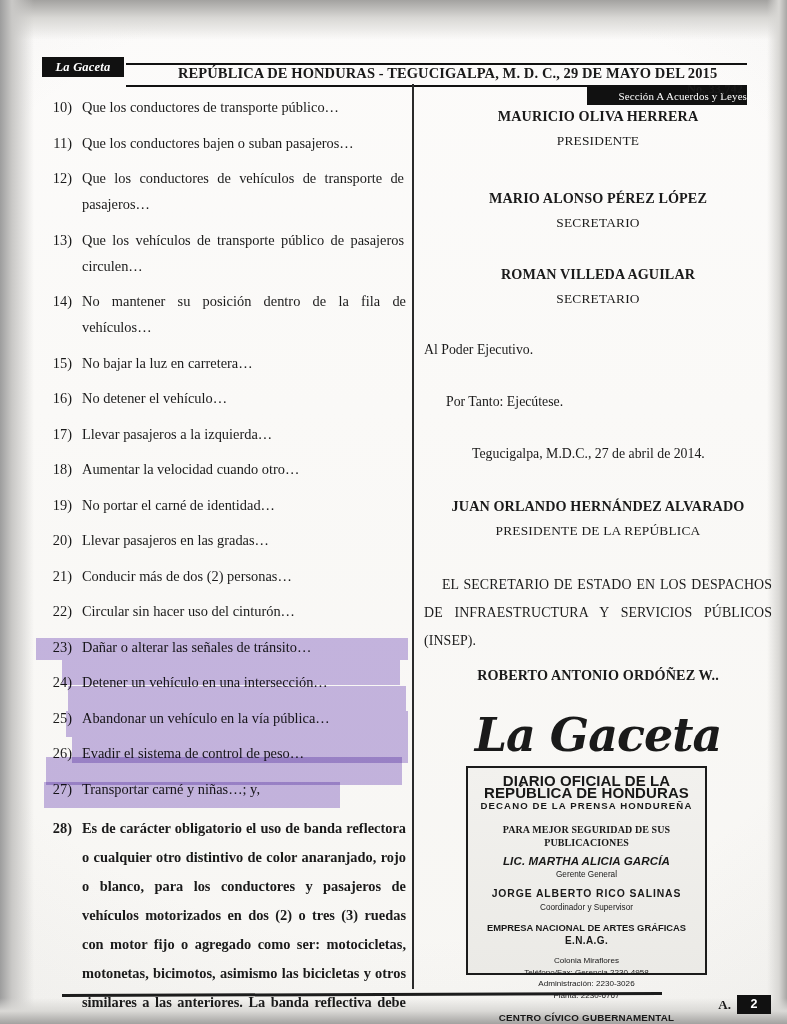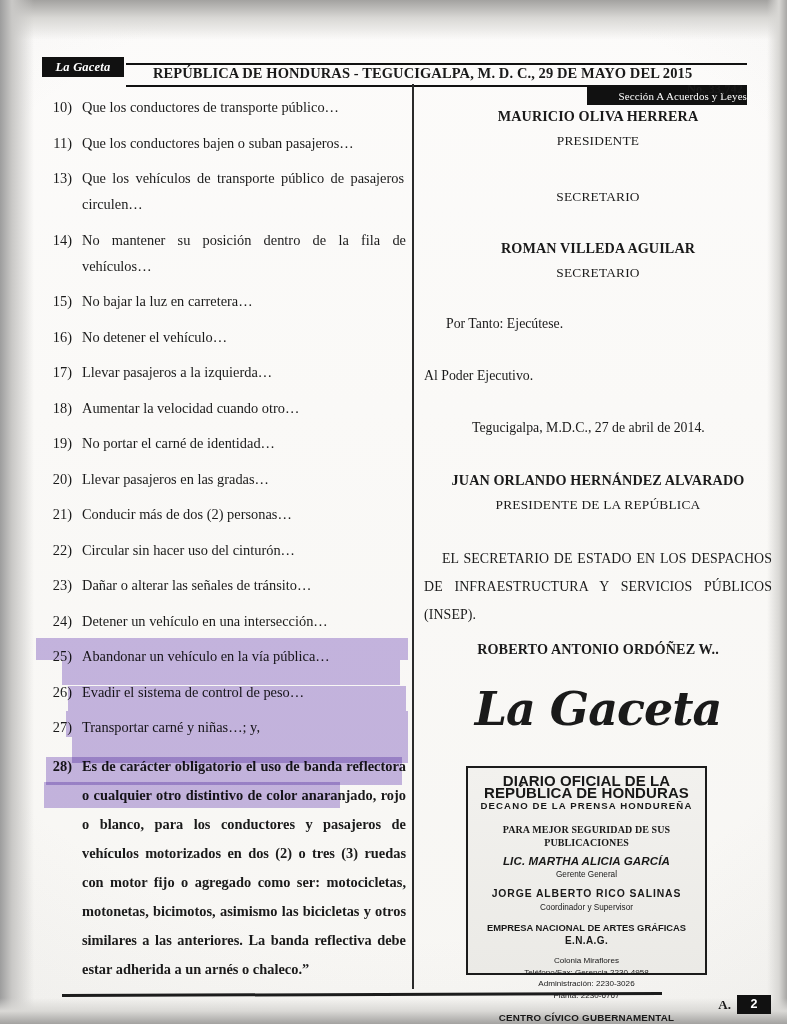--- a/index.html
+++ b/index.html
@@ -79,21 +79,21 @@
     letter-spacing: .1px;
     margin-top: 34px;
   }
   .mast-title {
     position: absolute; left: 84px; top: 10px; width: 621px;
     border-top: 2px solid #111;
     border-bottom: 2.5px solid #111;
     height: 20px;
   }
   .mast-title-text {
-    position: absolute; left: 111px; top: 12px;
+    position: absolute; left: 136px; top: 12px;
     font-weight: bold; font-size: 14.5px;
     letter-spacing: .1px; white-space: nowrap;
   }
   .mast-issue {
     position: absolute; right: 4px; top: 29px;
     font-weight: bold; font-size: 12.5px; white-space: nowrap;
   }
 
   
   .divider {
@@ -274,20 +274,21 @@
     <div class="mast-issue">No. 33,742</div>
   </div>
 
   <div class="divider"></div>
 
   <div class="col-left">
 
     <ol class="decree-list">
       <li><span class="num">10)</span><span>Que los conductores de transporte público…</span></li>
       <li><span class="num">11)</span><span>Que los conductores bajen o suban pasajeros…</span></li>
+      <li class="wide"><span class="num">12)</span><span>Que los conductores de vehículos de transporte de pasajeros…</span></li>
       <li class="wide"><span class="num">13)</span><span>Que los vehículos de transporte público de pasajeros circulen…</span></li>
       <li><span class="num">14)</span><span>No mantener su posición dentro de la fila de  vehículos…</span></li>
       <li><span class="num">15)</span><span>No bajar la luz en carretera…</span></li>
       <li><span class="num">16)</span><span>No detener el vehículo…</span></li>
       <li><span class="num">17)</span><span>Llevar pasajeros a la izquierda…</span></li>
       <li><span class="num">18)</span><span>Aumentar la velocidad cuando otro…</span></li>
       <li><span class="num">19)</span><span>No portar el carné de identidad…</span></li>
       <li><span class="num">20)</span><span>Llevar pasajeros en las gradas…</span></li>
       <li><span class="num">21)</span><span>Conducir más de dos (2) personas…</span></li>
       <li><span class="num">22)</span><span>Circular sin hacer uso del cinturón…</span></li>
@@ -312,30 +313,31 @@
   </div>
 
   <div class="col-right">
 
     <div class="sig-block first">
       <p class="sig-name">MAURICIO OLIVA HERRERA</p>
       <p class="sig-role">PRESIDENTE</p>
     </div>
 
     <div class="sig-block">
+      <p class="sig-name">MARIO ALONSO PÉREZ LÓPEZ</p>
       <p class="sig-role">SECRETARIO</p>
     </div>
 
     <div class="sig-block">
       <p class="sig-name">ROMAN VILLEDA AGUILAR</p>
       <p class="sig-role">SECRETARIO</p>
     </div>
 
+    <p class="plain-left">Al Poder Ejecutivo.</p>
     <p class="plain-left indent-2">Por Tanto: Ejecútese.</p>
-    <p class="plain-left">Al Poder Ejecutivo.</p>
     <p class="plain-left indent-3">Tegucigalpa, M.D.C., 27 de abril de  2014.</p>
 
     <div class="sig-block">
       <p class="sig-name">JUAN ORLANDO HERNÁNDEZ ALVARADO</p>
       <p class="sig-role">PRESIDENTE DE LA REPÚBLICA</p>
     </div>
 
     <p class="caps-para">EL SECRETARIO DE ESTADO EN LOS DESPACHOS DE  INFRAESTRUCTURA  Y  SERVICIOS  PÚBLICOS (INSEP).</p>
 
     <p class="sig-name">ROBERTO ANTONIO ORDÓÑEZ W..</p>

